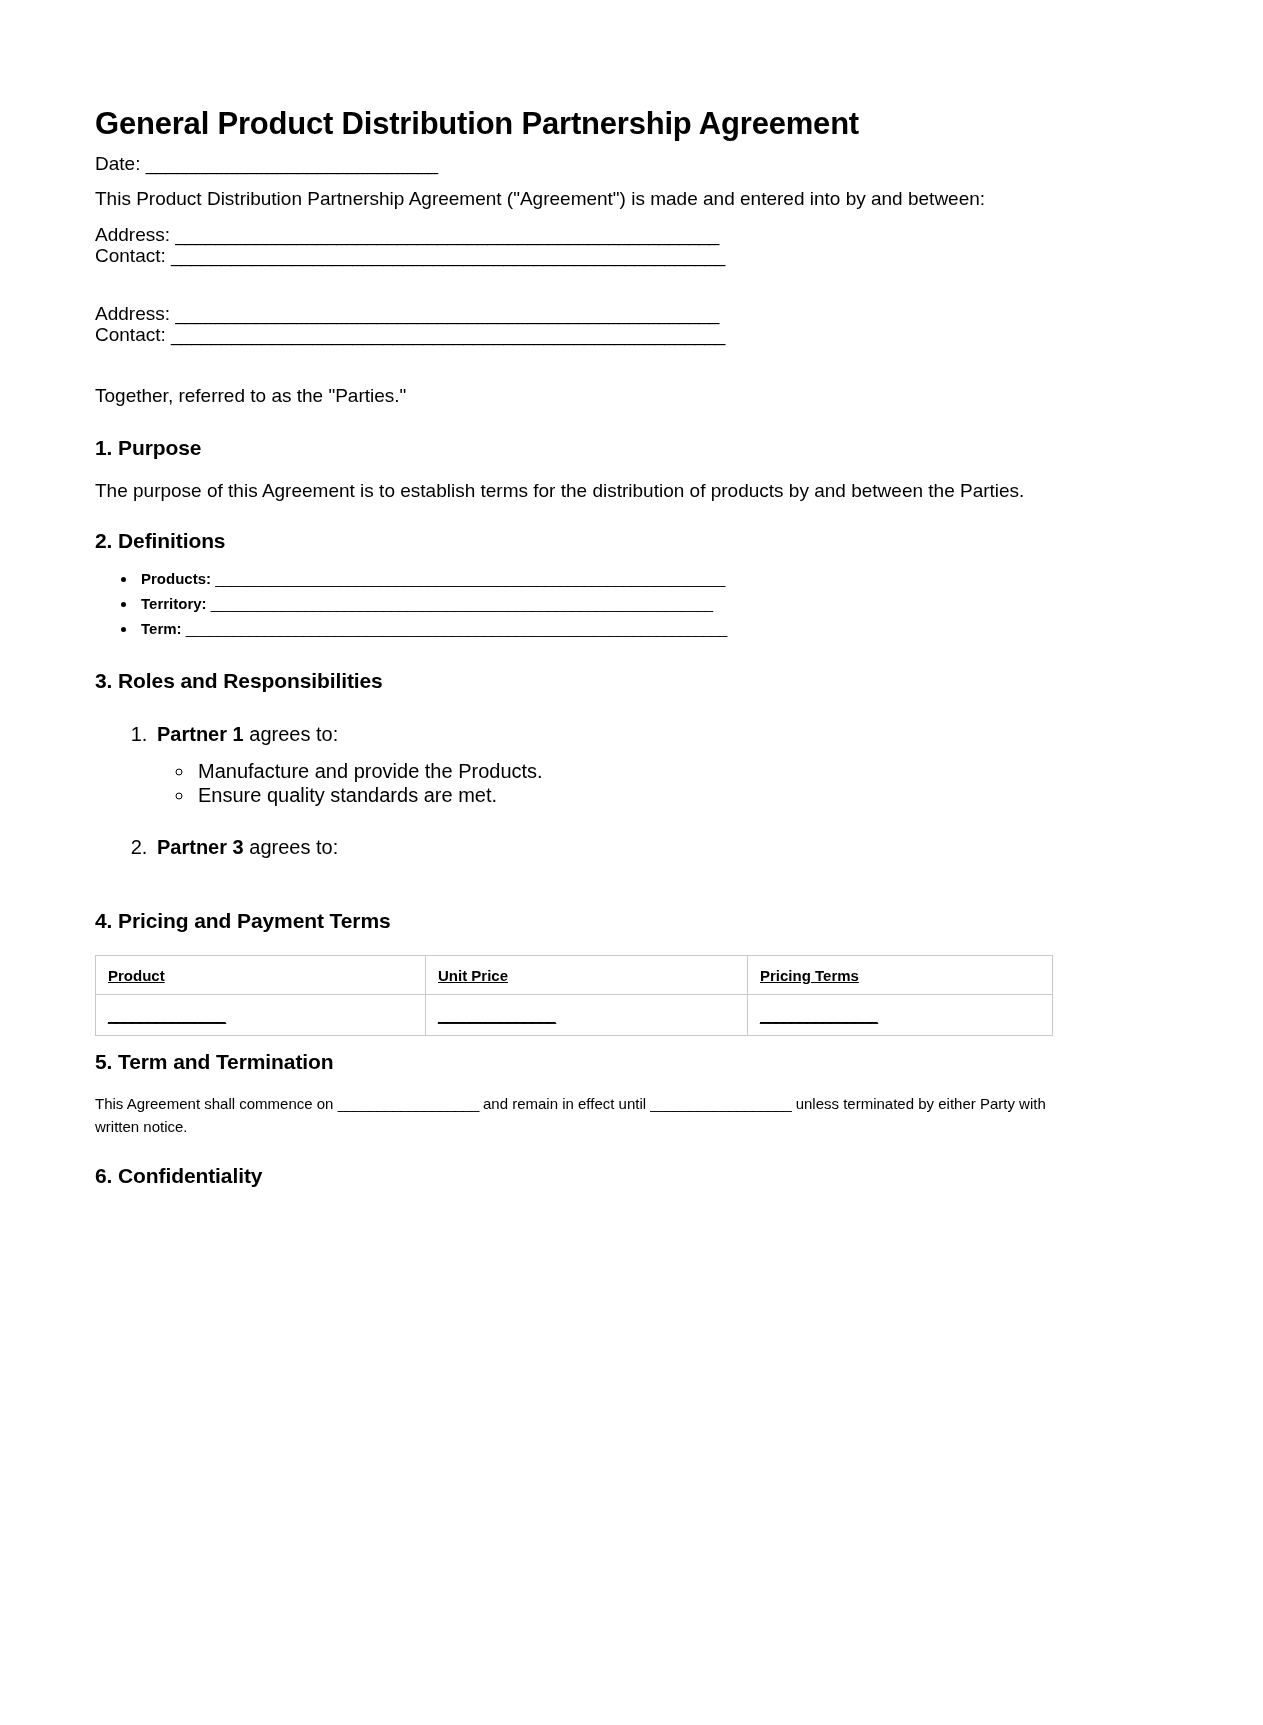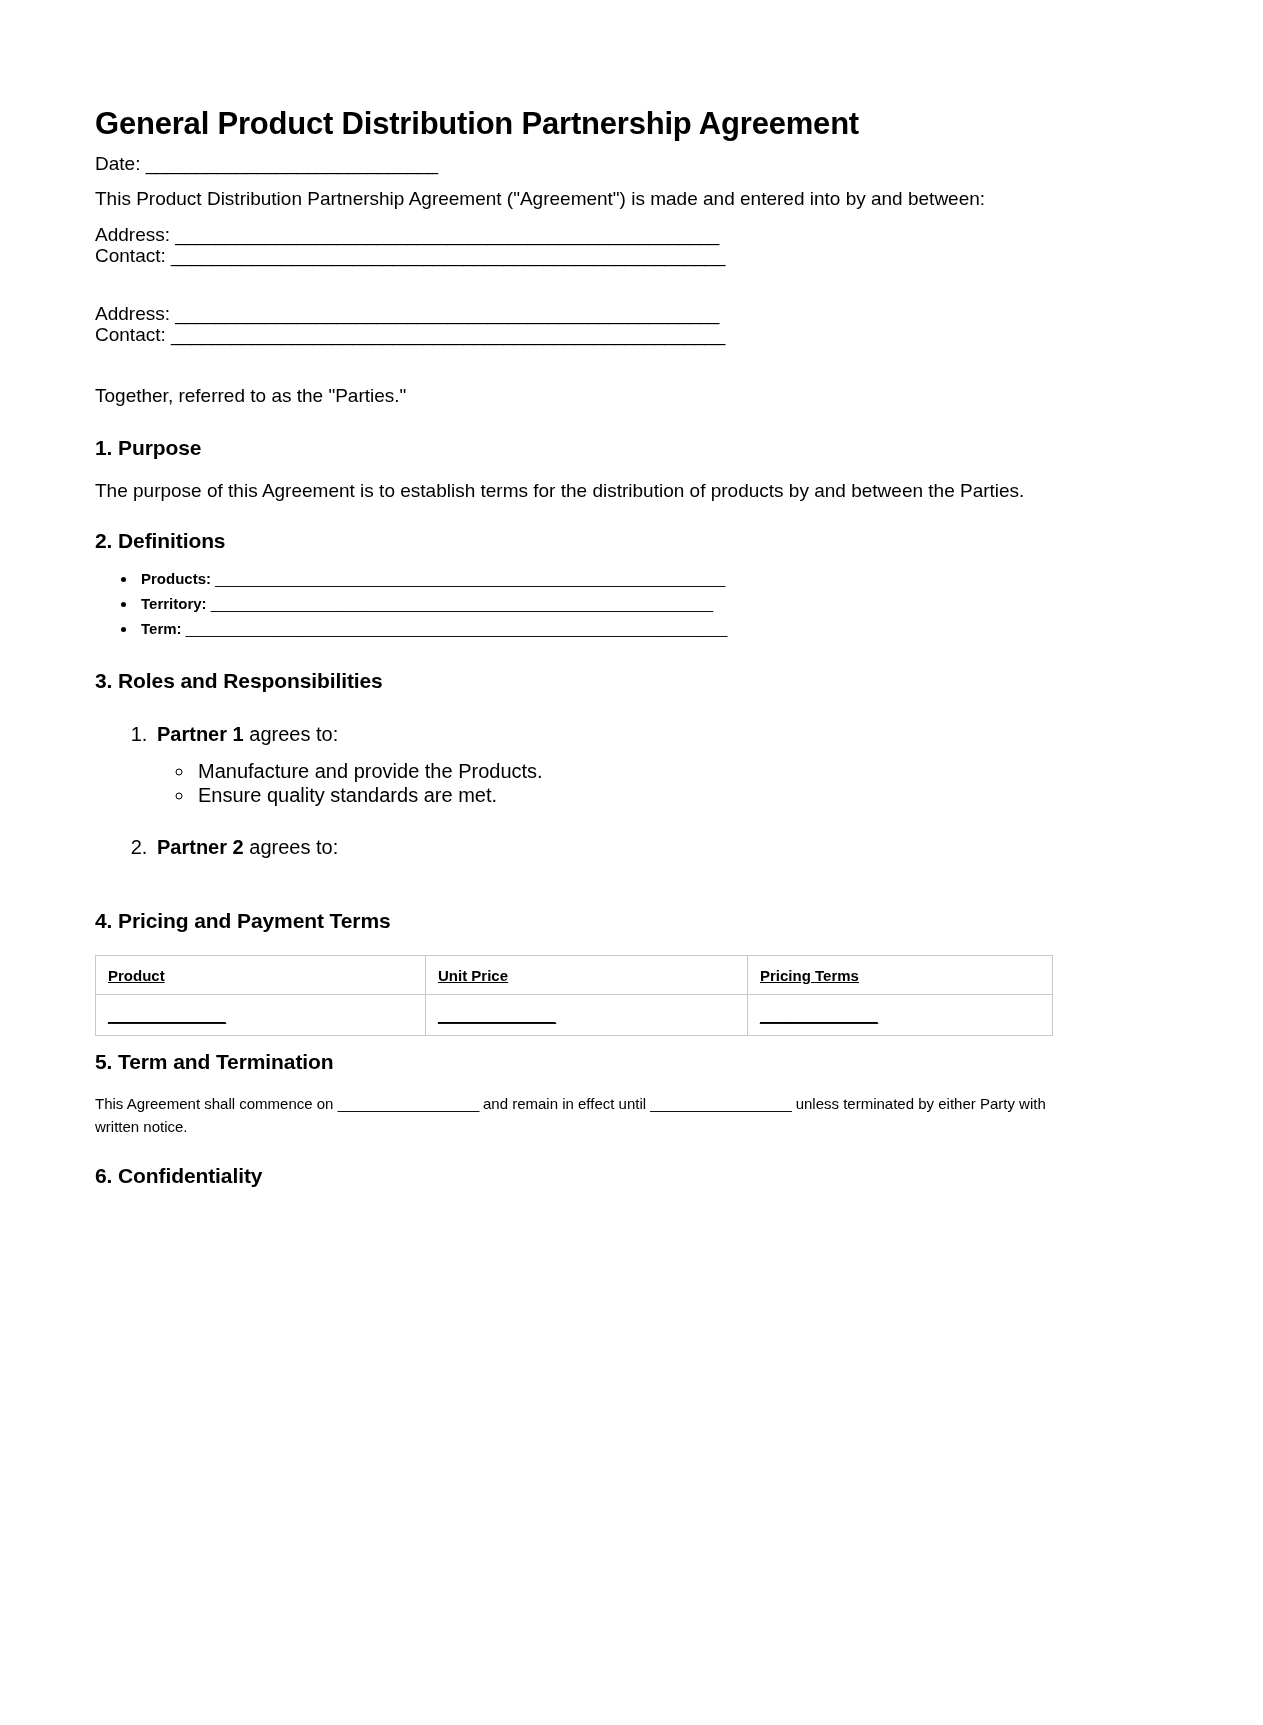--- a/index.html
+++ b/index.html
@@ -207,21 +207,21 @@
     <h2 class="sec" style="top:668px;">3. Roles and Responsibilities</h2>
     <ol class="roles" style="top:708px;">
       <li>
         <span class="b">Partner 1</span><span> agrees to:</span>
         <ul class="subroles">
           <li>Manufacture and provide the Products.</li>
           <li>Ensure quality standards are met.</li>
         </ul>
       </li>
       <li>
-        <span class="b">Partner 2</span><span> agrees to:</span>
+        <span class="b">Partner 3</span><span> agrees to:</span>
       </li>
     </ol>
 
     <h2 class="sec" style="top:908px;">4. Pricing and Payment Terms</h2>
     <table class="pricing" style="top:955px;">
       <colgroup>
           <col class="c1">
           <col class="c2">
           <col class="c3">
         </colgroup>

